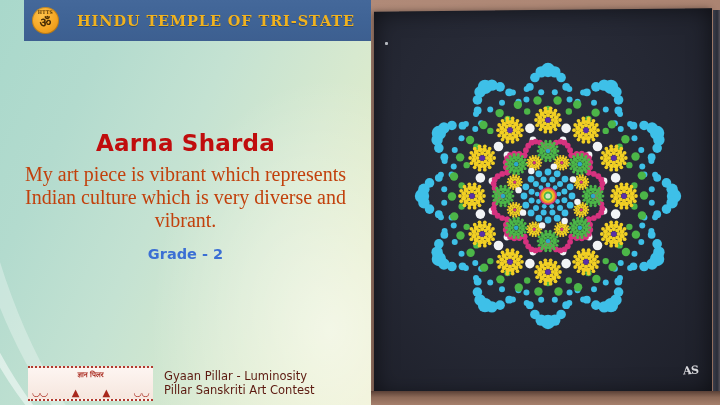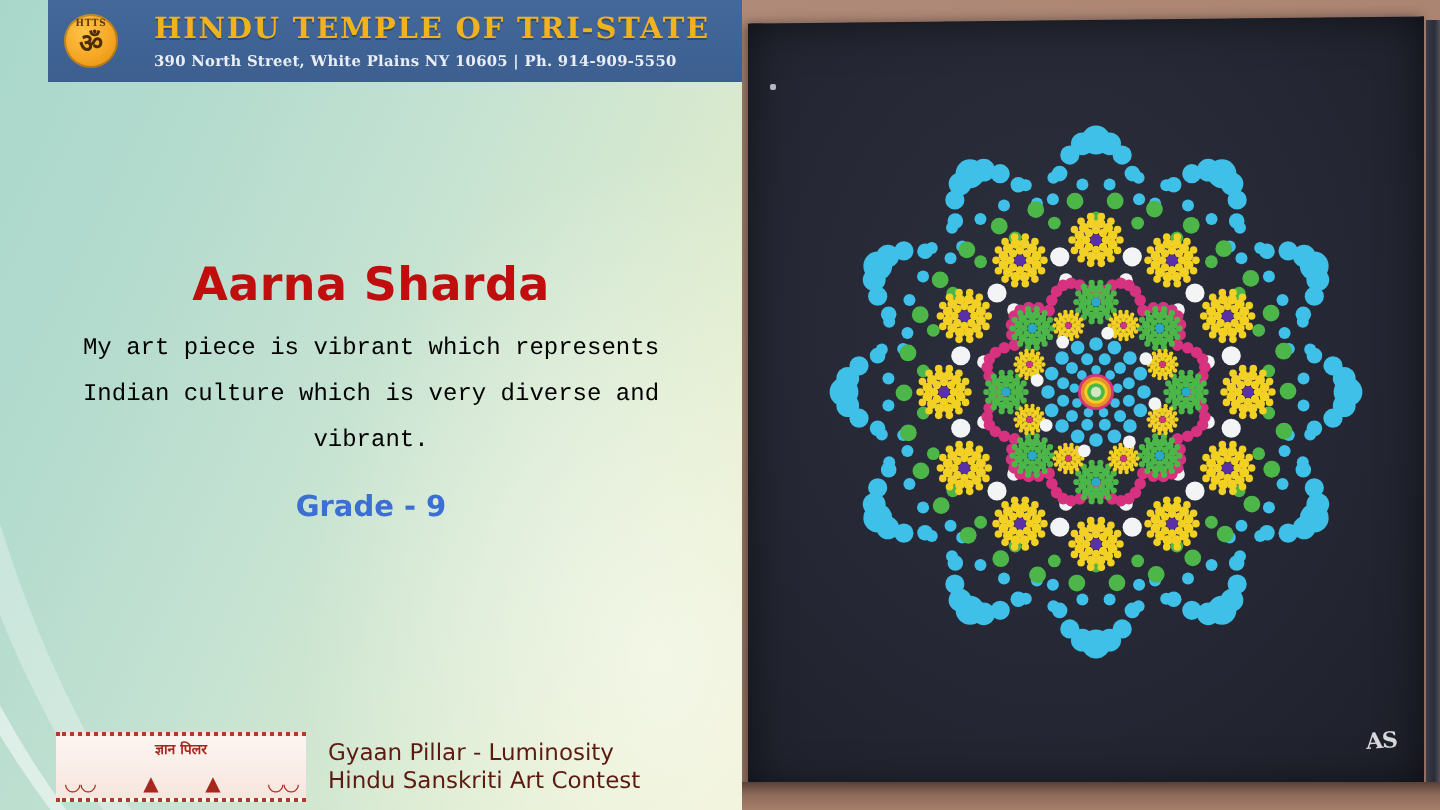--- a/index.html
+++ b/index.html
@@ -64,22 +64,22 @@
   
   #student-block{
     position:absolute;left:0;top:130px;width:371px;text-align:center;padding:0 23px;
     box-sizing:border-box;
   }
   #student-name{
     color:#c00d0d;font-size:23px;font-weight:bold;line-height:26px;
     font-family:"DejaVu Sans", sans-serif;letter-spacing:.2px;
   }
   #art-description{
-    margin-top:7px;color:#000000;font-size:12px;line-height:23px;
-    font-family:Liberation Mono, monospace;
+    margin-top:7px;color:#c2410c;font-size:20px;line-height:23px;
+    font-family:Liberation Serif, serif;
   }
   #grade-label{
     margin-top:14px;color:#3b6fd4;font-size:14.5px;font-weight:bold;
     font-family:"DejaVu Sans", sans-serif;
   }
 
   
   #footer{
     position:absolute;left:0;bottom:0;width:432px;height:44px;
     display:flex;align-items:center;
@@ -151,43 +151,42 @@
     <div class="swoosh" id="swoosh-4"></div>
   </div>
 
   <div id="header-bar">
     <div id="temple-logo">
       <div class="ring-text">HTTS</div>
       <div class="om-glyph">ॐ</div>
     </div>
     <div id="header-text">
       <div id="temple-name">HINDU TEMPLE OF TRI-STATE</div>
-      <div id="temple-address">390 North Street, White Plains NY 10605 | Ph. 914-909-5550</div>
     </div>
   </div>
 
   <div id="student-block">
     <div id="student-name">Aarna Sharda</div>
     <div id="art-description">My art piece is vibrant which represents Indian culture which is very diverse and vibrant.</div>
-    <div id="grade-label">Grade - 9</div>
+    <div id="grade-label">Grade - 2</div>
   </div>
 
   <div id="footer">
     <div id="contest-logo">
       <div class="devanagari">ज्ञान पिलर</div>
       <div class="figures">
         <span class="fig">◡◡</span>
         <span class="fig">▲</span>
         <span class="fig">▲</span>
         <span class="fig">◡◡</span>
       </div>
     </div>
     <div id="footer-text">
       <div>Gyaan Pillar - Luminosity</div>
-      <div>Hindu Sanskriti Art Contest</div>
+      <div>Pillar Sanskriti Art Contest</div>
     </div>
   </div>
 
   <div id="artwork-photo">
     <div id="canvas-board"></div>
     <div id="canvas-edge-right"></div>
     <div id="dust-speck"></div>
     <svg id="mandala-svg" width="349" height="405" viewBox="0 0 349 405" style="position:absolute;left:0;top:0;">
         <circle cx="177.00" cy="70.00" r="7.20" fill="#3ec0e8"></circle>
         <circle cx="170.17" cy="71.89" r="5.70" fill="#3ec0e8"></circle>

